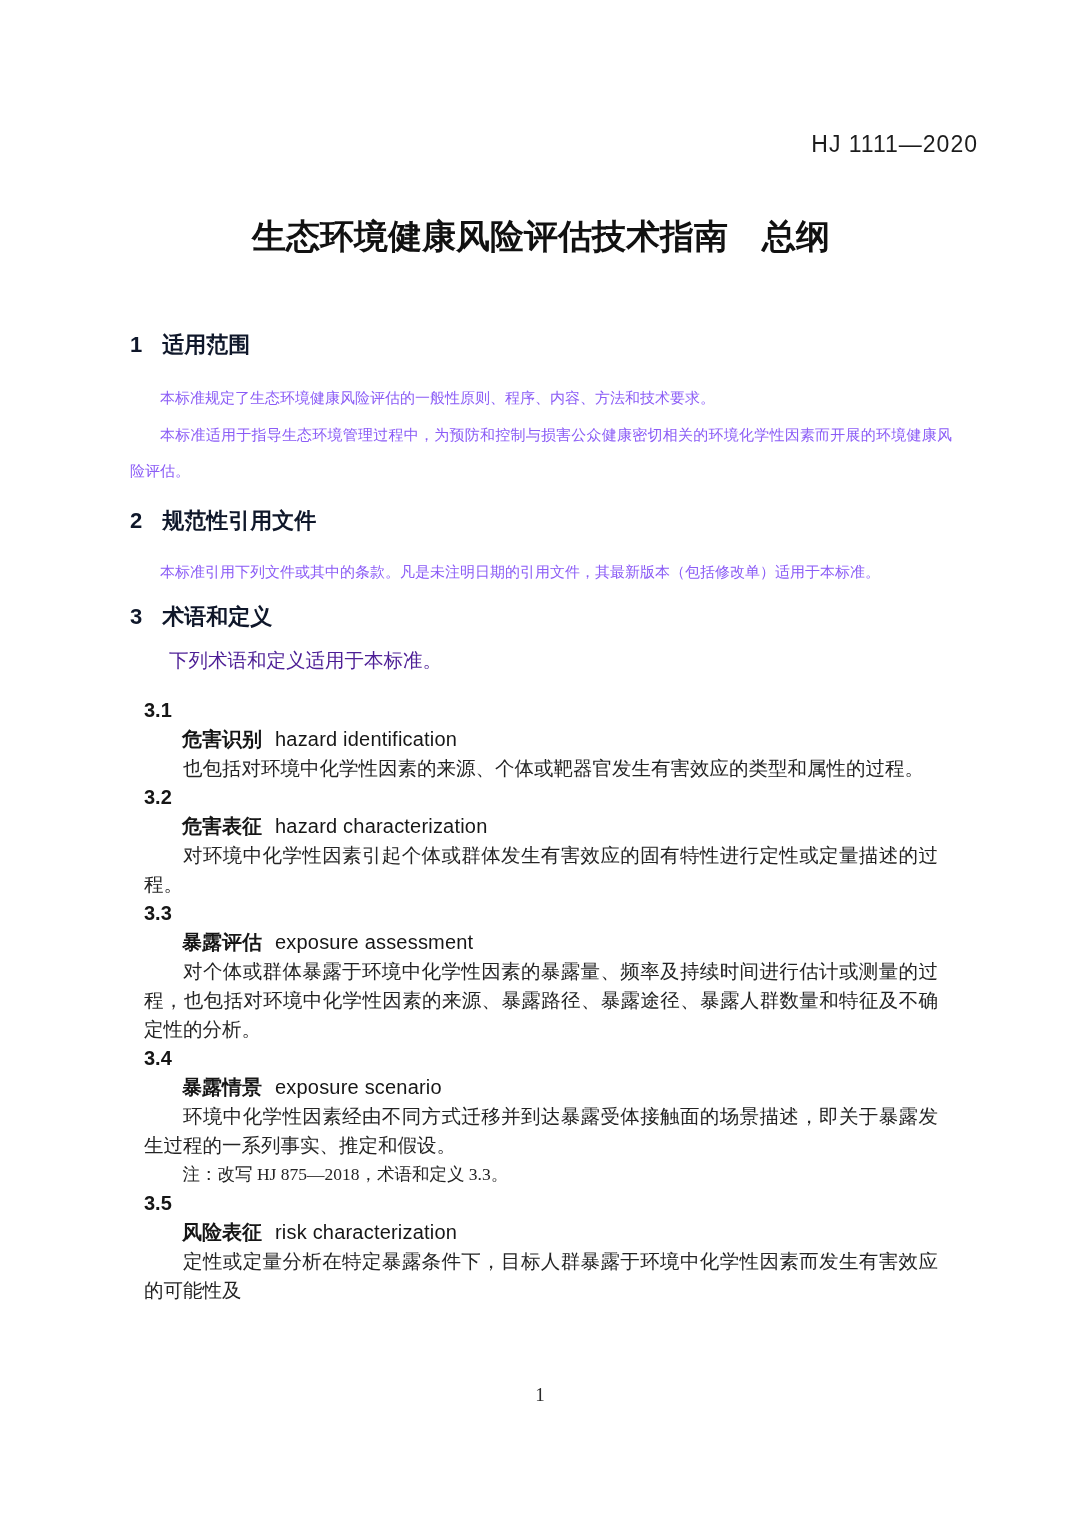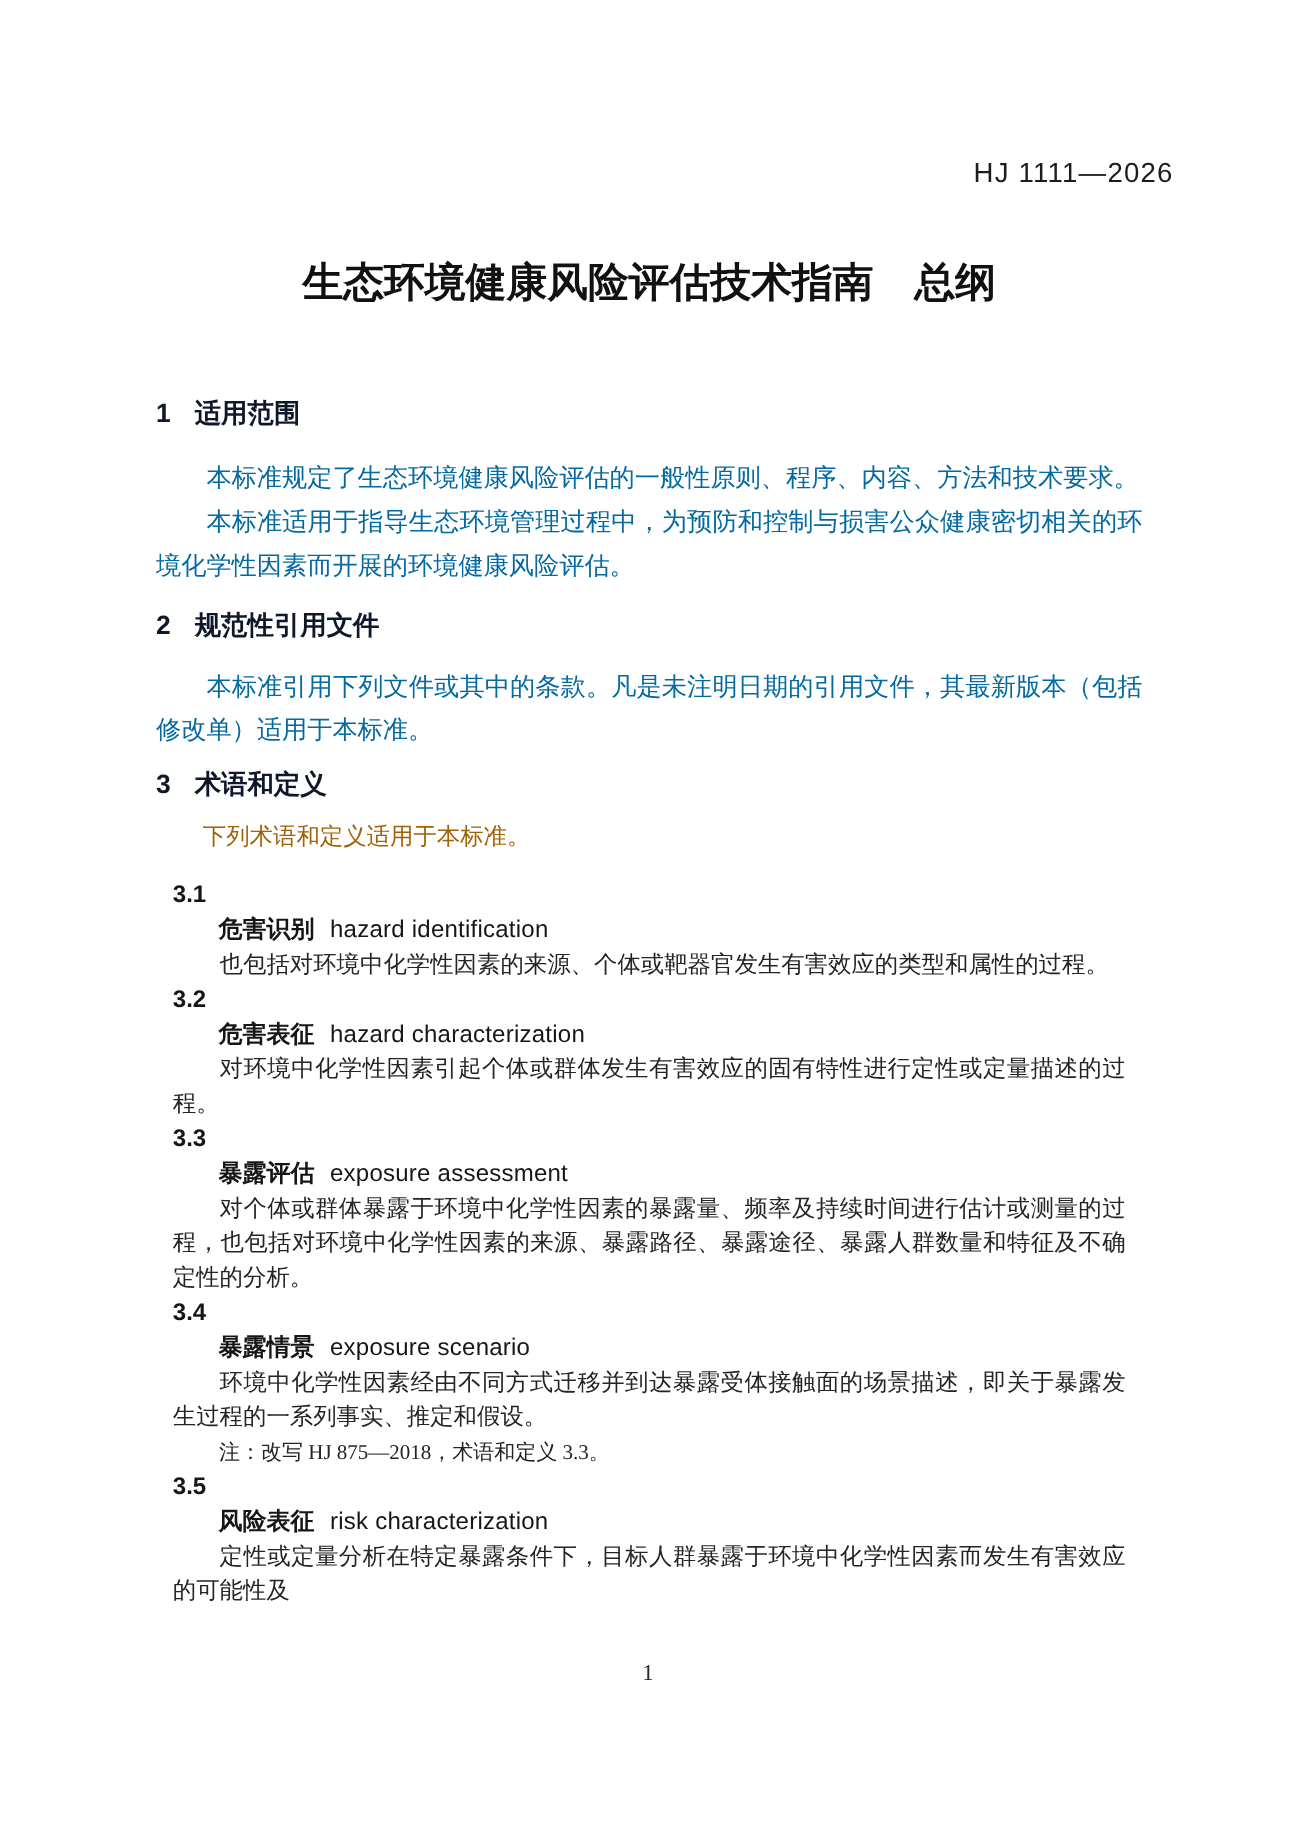--- a/index.html
+++ b/index.html
@@ -55,46 +55,46 @@
     line-height: 30px;
     color: #0f172a;
   }
   .h-num { display: inline-block; }
   .h-text { display: inline-block; margin-left: 20px; }
   .h1 { margin-top: 72px; }
   .h2 { margin-top: 16px; }
   .h3 { margin-top: 12px; }
   .body-p {
     margin: 0;
-    font-size: 21px;
+    font-size: 15px;
     line-height: 36.5px;
     text-align: justify;
     text-indent: 2em;
-    color: #0369a1;
+    color: #8b5cf6;
   }
   .mt-body { margin-top: 20px; }
   .mt-body2 { margin-top: 18px; }
   .ref-list {
     margin: 0;
     padding: 0;
     list-style: none;
   }
   .ref-item {
     font-size: 19.5px;
     line-height: 30px;
     padding-left: 38px;
     white-space: nowrap;
     color: #242424;
   }
   .s3-intro {
     margin-top: 14px;
     font-size: 19.5px;
     line-height: 30px;
     text-indent: 2em;
-    color: #a16207;
+    color: #4c1d95;
   }
   .terms { margin: 14px; }
   .term-num {
     margin: 0;
     font-family: "Liberation Sans", "DejaVu Sans", sans-serif;
     font-size: 20px;
     font-weight: bold;
     line-height: 29px;
     color: #161616;
   }
@@ -136,21 +136,21 @@
     text-align: center;
     font-size: 19px;
     color: #2a2a2a;
   }
 </style>
 </head>
 <body>
 
 <div class="page">
 
-  <div class="std-code">HJ 1111—2026</div>
+  <div class="std-code">HJ 1111—2020</div>
 
   <div class="content">
 
     <div class="doc-title">生态环境健康风险评估技术指南　总纲</div>
 
     <div class="heading h1">
       <span class="h-num">1</span><span class="h-text">适用范围</span>
     </div>
     <p class="body-p mt-body">本标准规定了生态环境健康风险评估的一般性原则、程序、内容、方法和技术要求。</p>
     <p class="body-p">本标准适用于指导生态环境管理过程中，为预防和控制与损害公众健康密切相关的环境化学性因素而开展的环境健康风险评估。</p>

